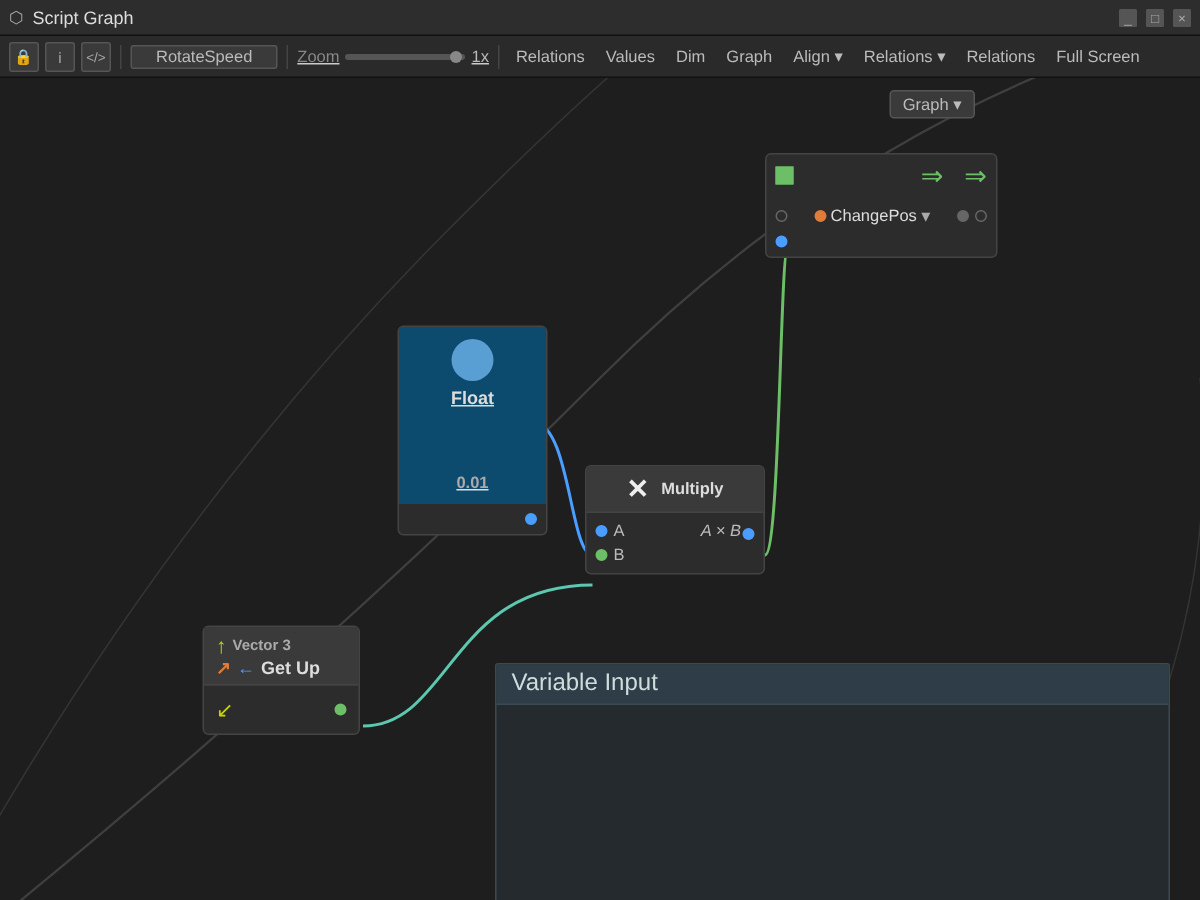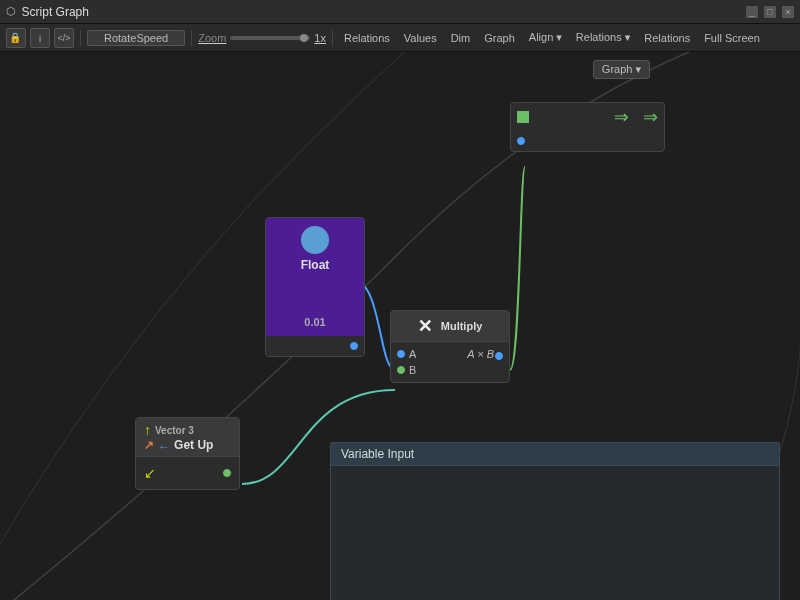--- a/index.html
+++ b/index.html
@@ -162,26 +162,27 @@
     .port-dot.gray { background: #666; border-color: #666; }
     .port-dot.empty { background: transparent; border: 1px solid #666; }
 
     
     #node-float {
       left: 265px;
       top: 165px;
       width: 90px;
     }
     #node-float .node-header {
-      background: #4c1d95;
+      background: #0c4a6e;
       border-bottom: none;
       flex-direction: column;
       align-items: center;
       padding: 8px;
       gap: 4px;
+      text-decoration: underline;
     }
     .float-circle {
       width: 28px;
       height: 28px;
       border-radius: 50%;
       background: #5a9fd4;
     }
     .float-label { color: #ddd; font-size: 12px; }
     .float-val { color: #aaa; font-size: 11px; margin-top: 40px; }
 
@@ -230,21 +231,21 @@
       top: 390px;
       width: 450px;
       height: 160px;
       background: #252a2e;
       border: 1px solid #3a4a55;
       border-radius: 2px;
     }
     #panel-varinput .panel-header {
       background: #2e3d47;
       padding: 4px 10px;
-      font-size: 12px;
+      font-size: 16px;
       color: #cdd;
       border-bottom: 1px solid #3a4a55;
     }
 
     
     #graph-label {
       position: absolute;
       right: 150px;
       top: 8px;
       background: #3a3a3a;
@@ -382,20 +383,34 @@
 
   <div id="node-changepos" class="node">
     <div class="node-exec-row">
       <div class="exec-port filled"></div>
       <span style="flex:1;"></span>
       <span class="exec-arrow">⇒</span>
       <span style="width:6px;"></span>
       <span class="exec-arrow">⇒</span>
     </div>
     <div class="changepos-body">
+      <div class="changepos-row">
+        <div class="changepos-left">
+          <div class="port-dot empty"></div>
+        </div>
+        <div style="display:flex;align-items:center;gap:3px;">
+          <div class="port-dot orange"></div>
+          <span style="font-size:11px;color:#ddd;">ChangePos</span>
+          <span style="color:#aaa;cursor:pointer;">▾</span>
+        </div>
+        <div class="changepos-right">
+          <div class="port-dot gray"></div>
+          <div class="port-dot empty"></div>
+        </div>
+      </div>
       <div class="port-row-in">
         <div class="port-dot blue"></div>
       </div>
     </div>
   </div>
 
   <div id="node-float" class="node">
     <div class="node-header">
       <div class="float-circle"></div>
       <span class="float-label">Float</span>

